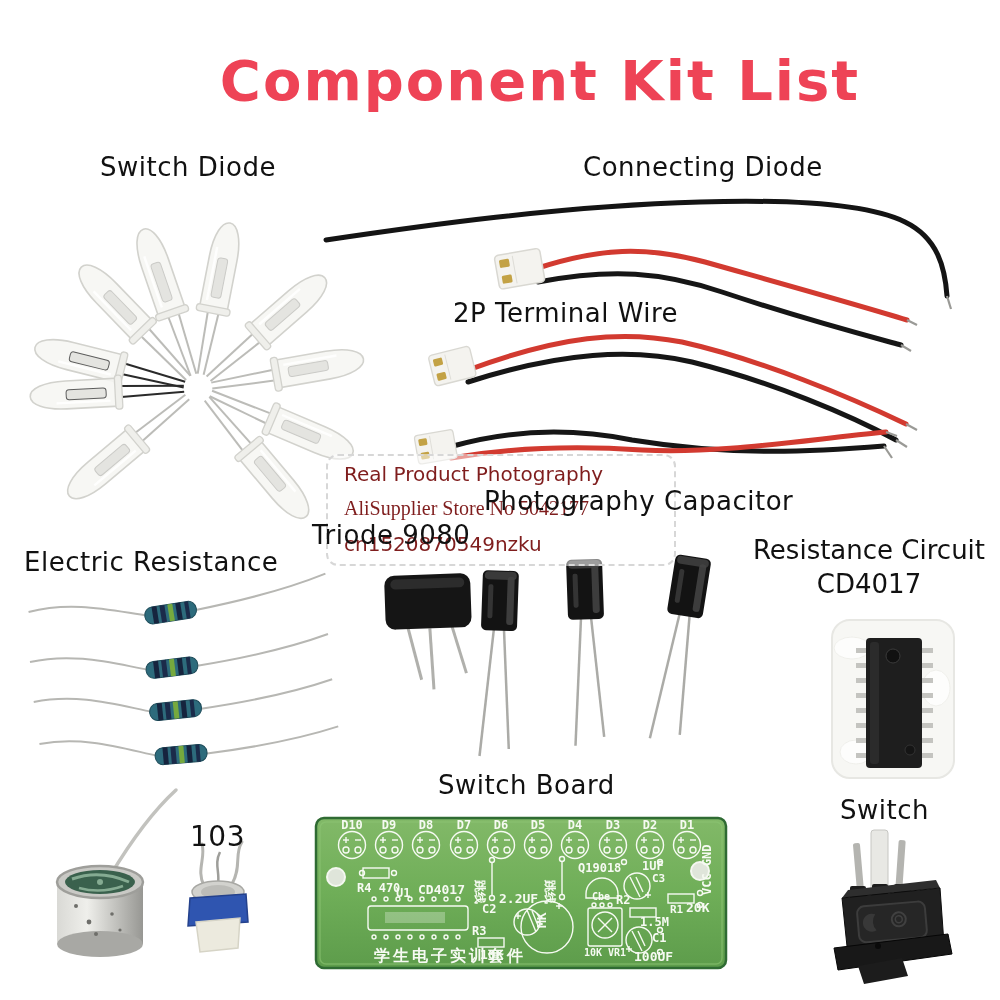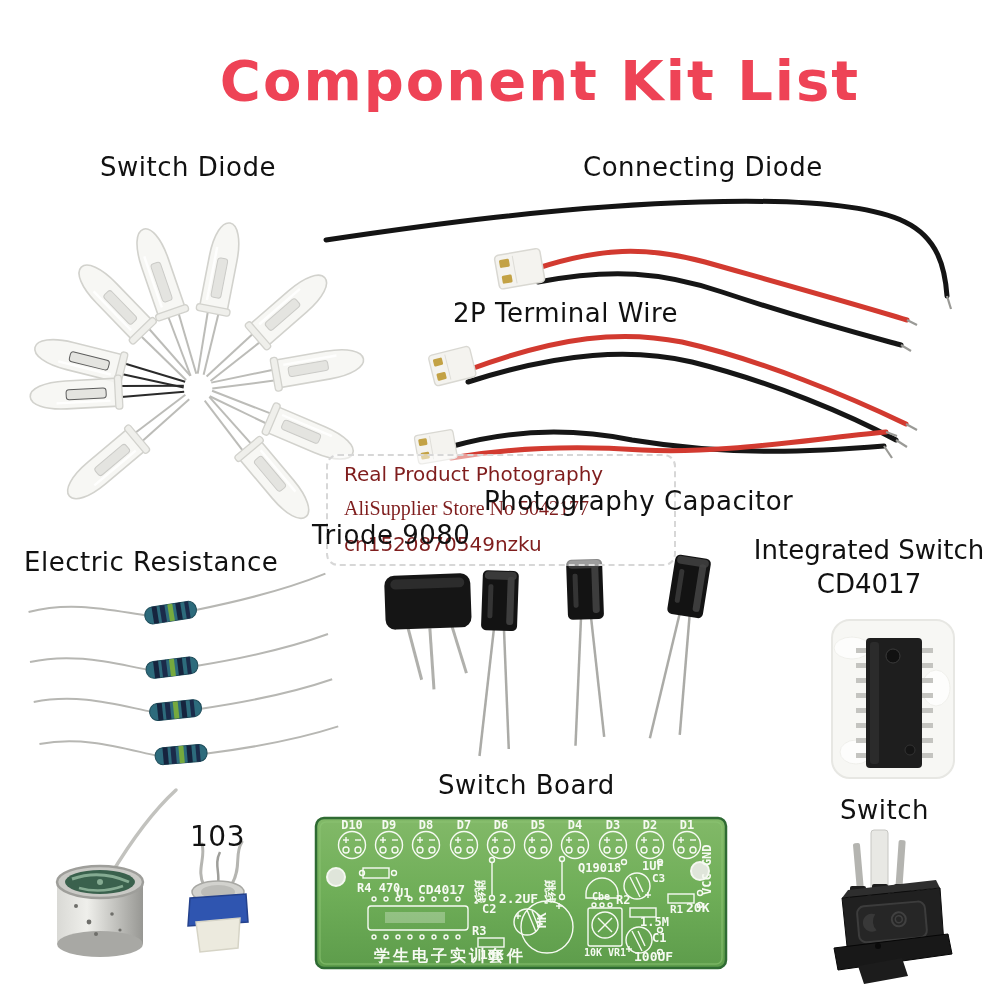--- a/index.html
+++ b/index.html
@@ -410,20 +410,20 @@
   </div>
 
   <div id="title" style="color: rgb(238, 67, 86);">Component Kit List</div>
   <div class="lbl" style="left:100px;top:152px;">Switch Diode</div>
   <div class="lbl" style="left:583px;top:152px;">Connecting Diode</div>
   <div class="lbl" style="left:453px;top:298px;">2P Terminal Wire</div>
   <div class="lbl" style="left:484px;top:486px;">Photography Capacitor</div>
   <div class="lbl" style="left:312px;top:520px;">Triode 9080</div>
   <div class="lbl" style="left:24px;top:547px;">Electric Resistance</div>
   <div id="ic-label">
-    <div>Integrated Switch</div>
+    <div>Resistance Circuit</div>
     <div>CD4017</div>
   </div>
   <div class="lbl" style="left:438px;top:770px;">Switch Board</div>
   <div class="lbl" style="left:840px;top:795px;">Switch</div>
   <div class="lbl" style="left:190px;top:820px;font-size:28px;">103</div>
 
 </div>
 
 </body></html>

